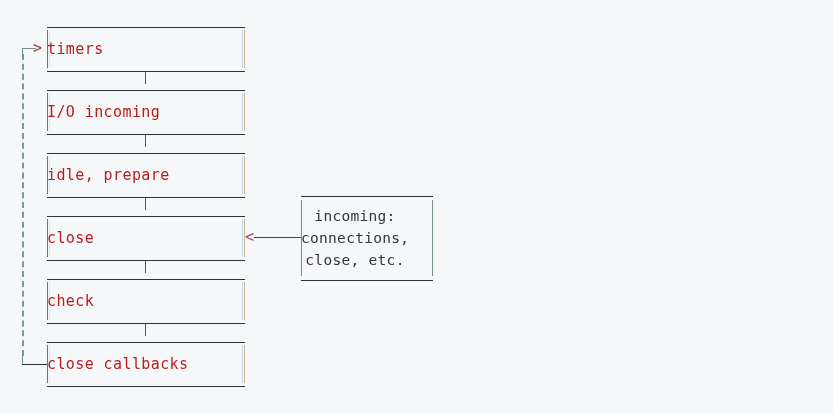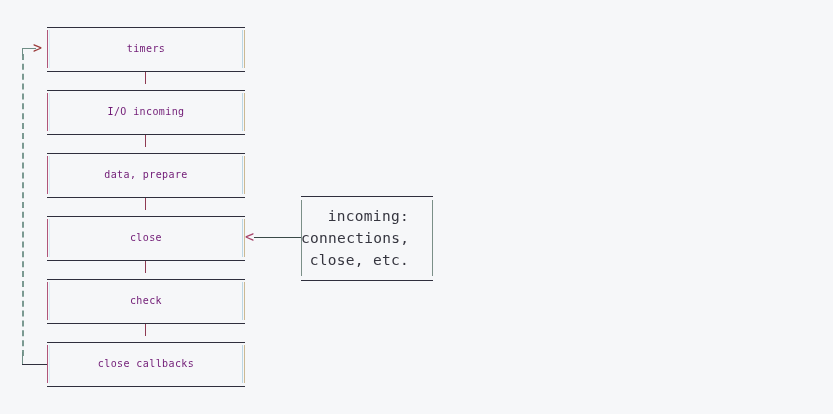--- a/index.html
+++ b/index.html
@@ -79,24 +79,23 @@
     border-left: 1.2px solid #bcd7e4;
   }
 
   .phase-label {
     position: absolute;
     left: 0;
     top: 0;
     width: 198px;
     height: 44px;
     line-height: 44px;
-    text-align: center;
-    font-size: 10px;
+    font-size: 15px;
     letter-spacing: 0.4px;
-    color: #701a75;
+    color: #b91c1c;
     white-space: pre;
     user-select: none;
   }
 
   
   .connector {
     position: absolute;
     left: 145px;
     width: 0;
     height: 13px;
@@ -176,21 +175,21 @@
     border-left: 1.5px solid #7b8f88;
   }
   #incoming-box .side-v.l { left: 0; }
   #incoming-box .side-v.r { left: 131px; }
 
   .incoming-lines {
     position: absolute;
     left: 0;
     top: 9px;
     width: 108px;
-    text-align: right;
+    text-align: center;
     font-size: 14.5px;
     line-height: 22px;
     letter-spacing: 0.3px;
     color: #35353f;
     white-space: pre;
     user-select: none;
   }
 
   
   .incoming-arrow-line {
@@ -250,21 +249,21 @@
     <div class="phase-label">I/O incoming</div>
   </div>
 
   <div class="phase-box" style="top:153px">
     <div class="edge-h top"></div>
     <div class="edge-h bottom"></div>
     <div class="edge-v-left-ghost"></div>
     <div class="edge-v-left"></div>
     <div class="edge-v-right-ghost"></div>
     <div class="edge-v-right"></div>
-    <div class="phase-label">data, prepare</div>
+    <div class="phase-label">idle, prepare</div>
   </div>
 
   <div class="phase-box" style="top:216px">
     <div class="edge-h top"></div>
     <div class="edge-h bottom"></div>
     <div class="edge-v-left-ghost"></div>
     <div class="edge-v-left"></div>
     <div class="edge-v-right-ghost"></div>
     <div class="edge-v-right"></div>
     <div class="phase-label">close</div>

